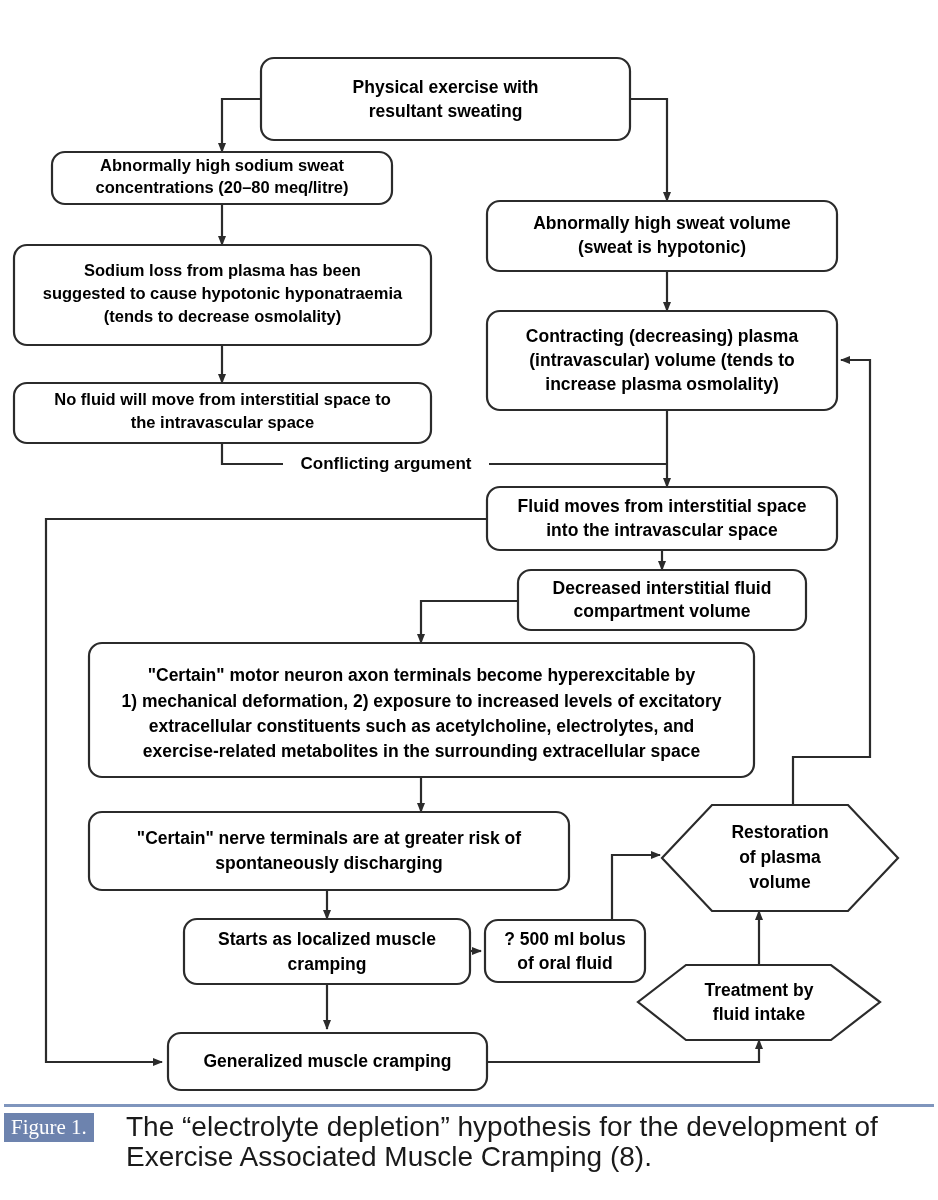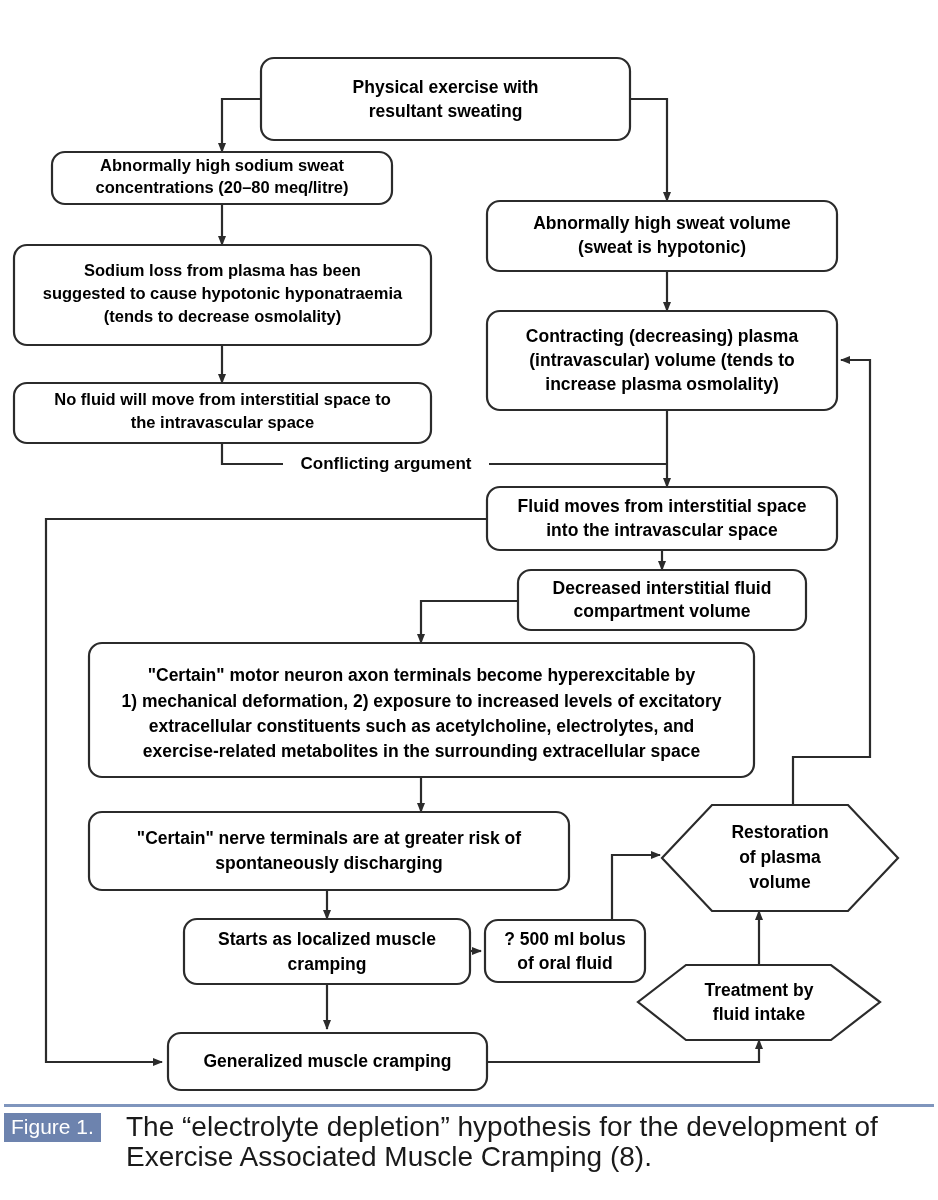--- a/index.html
+++ b/index.html
@@ -95,21 +95,21 @@
     padding-left: 122px;
     position: relative;
   }
   #figure-badge {
     position: absolute;
     left: 0px;
     top: 1px;
     display: inline-block;
     background: #6d83ae;
     color: #ffffff;
-    font-family: Liberation Sans, sans-serif;
+    font-family: Liberation Serif, serif;
     font-size: 21px;
     line-height: 28px;
     padding: 0 7px 1px 7px;
     white-space: nowrap;
   }
 </style>
 </head>
 <body>
 
 <div id="figure-root">

